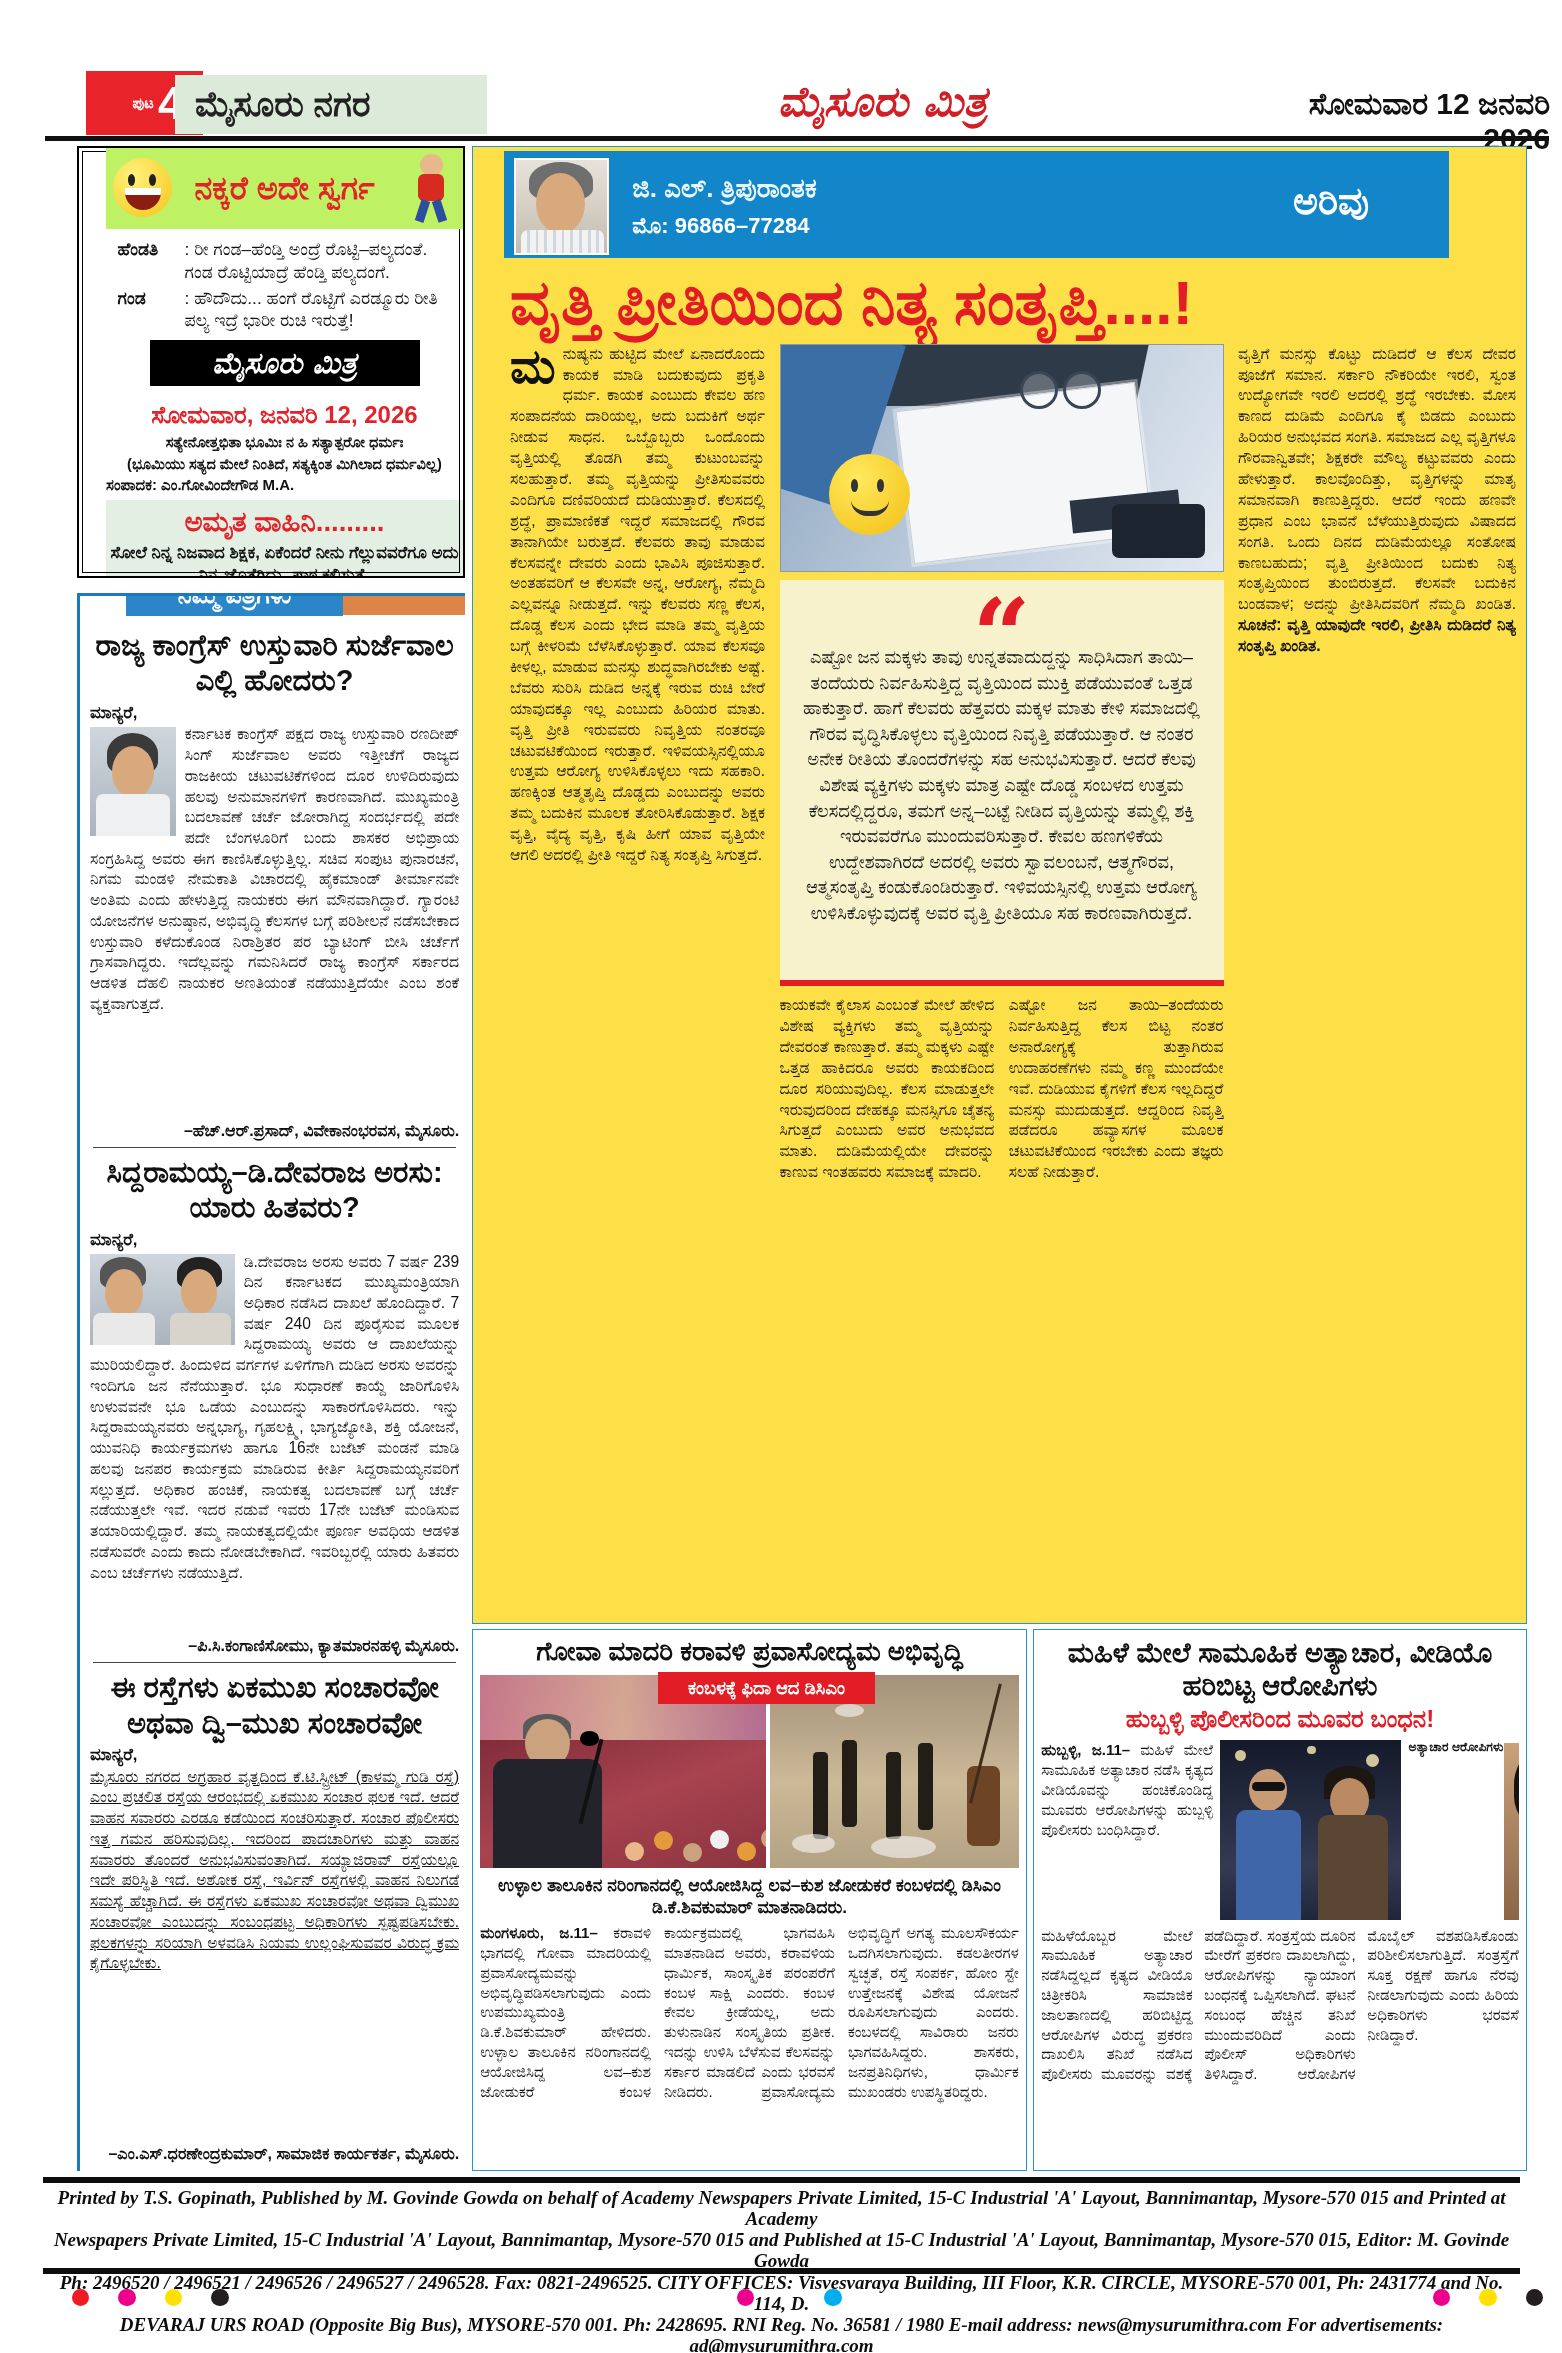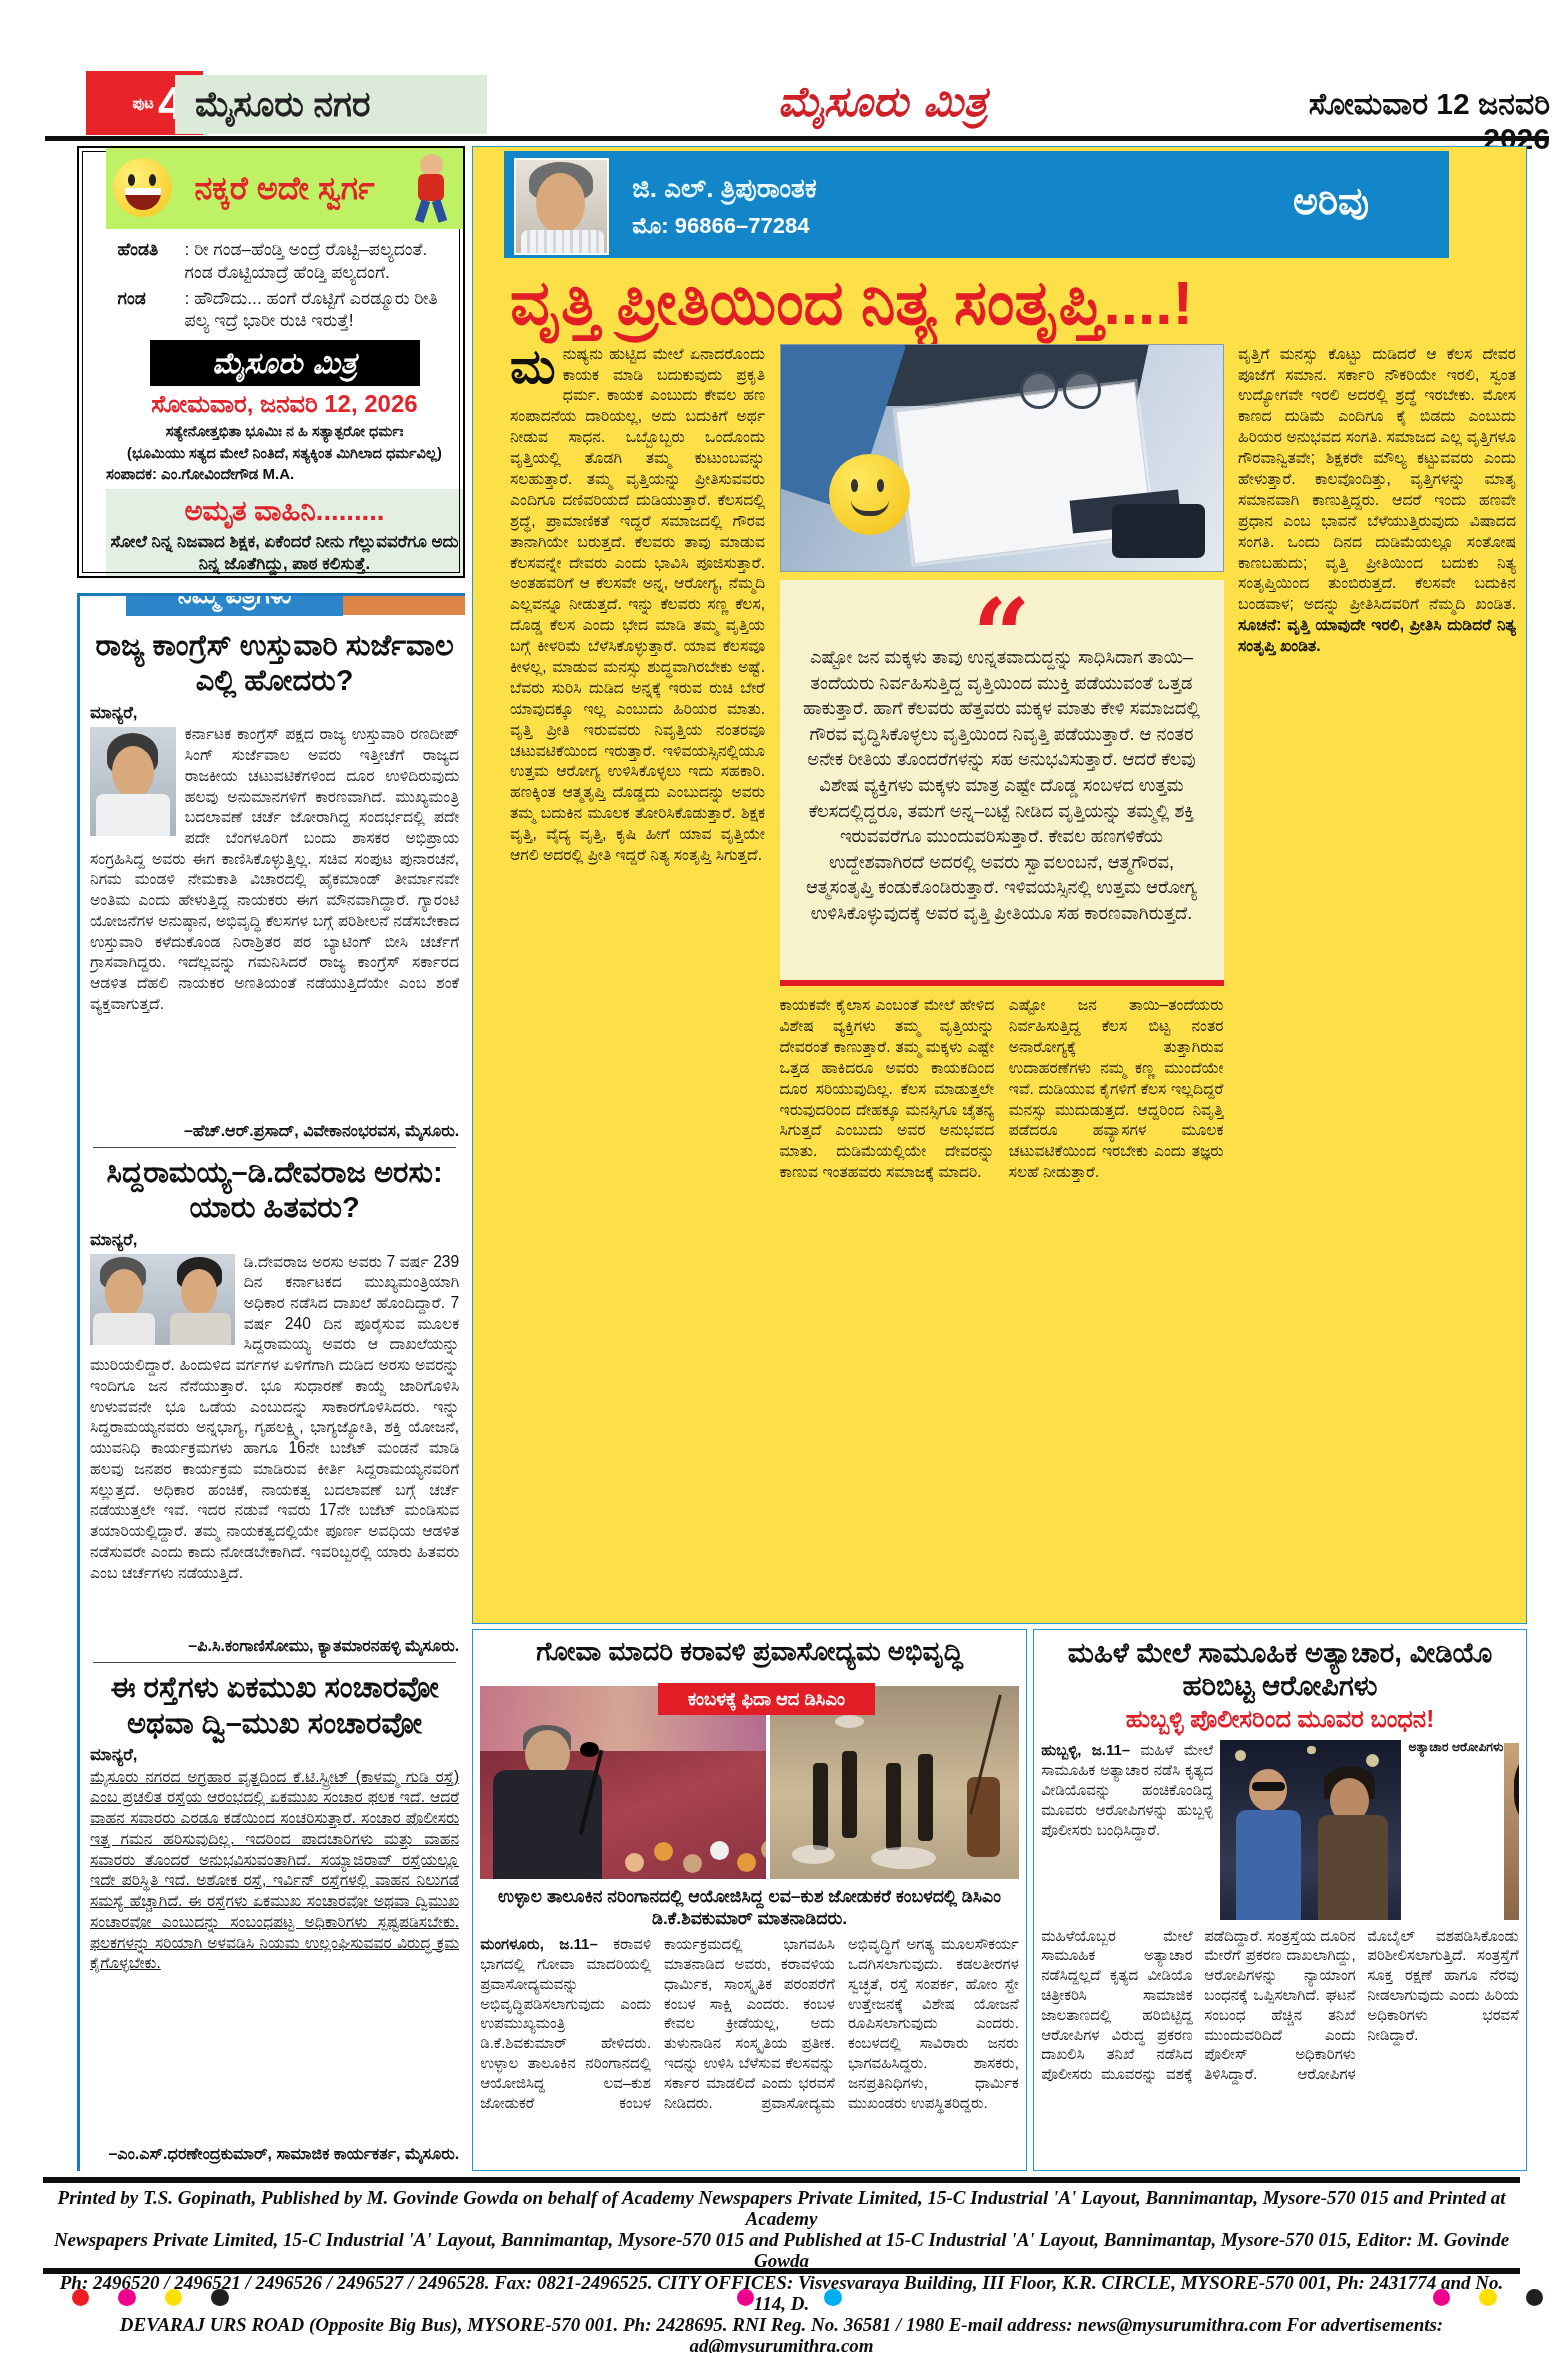--- a/index.html
+++ b/index.html
@@ -31,21 +31,21 @@
   .clipart .head{position:absolute;left:14.5px;top:0;width:23px;height:22px;border-radius:50%;background:#e8b88a;}
   .clipart .torso{position:absolute;left:13px;top:20px;width:26px;height:27.5px;background:#d82b20;border-radius:5.8px;}
   .clipart .leg1,.clipart .leg2{position:absolute;top:46px;width:8.7px;height:22px;background:#2b4ea0;}
   .clipart .leg1{left:13px;transform:rotate(18deg);}
   .clipart .leg2{left:30px;transform:rotate(-18deg);}
   .jk-rows{padding:8.7px 11.6px 0 11.6px;}
   .jk-row{display:flex;font-size:17.4px;line-height:1.32;margin-bottom:2.9px;}
   .jk-row .sp{width:67px;font-weight:bold;flex:none;}
   .jb-black{margin:7.2px auto 0;width:270px;height:46px;background:#000;color:#fff;text-align:center;
             font-size:29px;font-weight:bold;font-style:italic;line-height:46px;font-family:"DejaVu Serif",serif;}
-  .jb-date{margin-top:4px;text-align:center;color:#e3232a;font-size:24px;font-weight:bold;}
+  .jb-date{margin-top:15px;text-align:center;color:#e3232a;font-size:24px;font-weight:bold;}
   .jb-motto{margin-top:4.3px;text-align:center;font-size:14.5px;font-weight:bold;line-height:1.25;}
   .jb-editor{margin-top:2.9px;text-align:left;font-size:15px;font-weight:bold;}
   .jb-green{margin-top:5.8px;background:#e2efe2;padding:5.8px 4.3px 7.2px;}
   .am-title{text-align:center;color:#e3232a;font-size:27.5px;font-weight:bold;}
   .am-text{margin-top:2.9px;text-align:center;font-size:16.7px;font-weight:bold;line-height:1.3;}
   
   .letters{left:77px;top:593px;width:388px;height:1578px;border-left:3.6px solid #1b79c0;border-top:3.6px solid #1b79c0;
            box-sizing:border-box;padding:29px 5.8px 0 10px;overflow:hidden;}
   .lt-title{position:absolute;left:46px;top:-22px;width:217px;height:42px;background:#2a86c8;color:#fff;
             font-size:25px;font-weight:bold;display:flex;align-items:center;justify-content:center;z-index:3;}
@@ -94,21 +94,21 @@
             padding:2.9px 20px 5.8px;box-sizing:border-box;overflow:hidden;}
   .qmark{height:62px;text-align:center;font-family:"DejaVu Serif",serif;color:#e21d25;font-size:101px;line-height:1.05;font-weight:bold;}
   .qtext{font-size:18px;line-height:1.42;text-align:center;}
   .midcols{margin-top:8.7px;flex:1;display:flex;gap:14.5px;overflow:hidden;}
   .midcols>div{flex:1;}
   .closing{font-weight:bold;}
   
   .botbox{border:1.4px solid #2196d3;box-sizing:border-box;padding:5.8px 7.2px;overflow:hidden;background:#fff;}
   .goa{left:472px;top:1629px;width:555px;height:542px;}
   .goa-head{font-size:26px;font-weight:bold;text-align:center;white-space:nowrap;}
-  .photorow{position:relative;margin-top:19px;display:flex;gap:4.3px;height:193px;}
+  .photorow{position:relative;margin-top:8px;display:flex;gap:4.3px;height:193px;}
   .dcm{flex:1.15;position:relative;overflow:hidden;background:linear-gradient(160deg,#6c1f2e,#a8434f 60%,#8c3340);}
   .backdrop{position:absolute;left:0;top:0;width:100%;height:65px;background:linear-gradient(90deg,#d98ca0,#e8c3a9,#b878a0);opacity:.8;}
   .speaker-torso{position:absolute;left:13px;bottom:0;width:109px;height:109px;background:#23242b;border-radius:13px 13px 0 0;}
   .speaker-head{position:absolute;left:45px;bottom:100px;width:45px;height:49px;border-radius:50%;background:#caa27e;}
   .speaker-hair{position:absolute;left:43px;bottom:129px;width:48px;height:25px;border-radius:50% 50% 0 0;background:#5a5a5a;}
   .mic{position:absolute;left:109px;bottom:43px;width:4.3px;height:87px;background:#111;transform:rotate(14deg);}
   .michead{position:absolute;left:100px;bottom:122px;width:19px;height:14.5px;border-radius:50%;background:#000;}
   .crowd .c{position:absolute;width:19px;height:19px;border-radius:50%;}
   .kambala{flex:1;position:relative;overflow:hidden;background:linear-gradient(#a4917a,#cbb997 55%,#b3a184);}
   .bl{position:absolute;bottom:29px;width:14.5px;height:87px;background:#231d18;border-radius:4.3px;}

